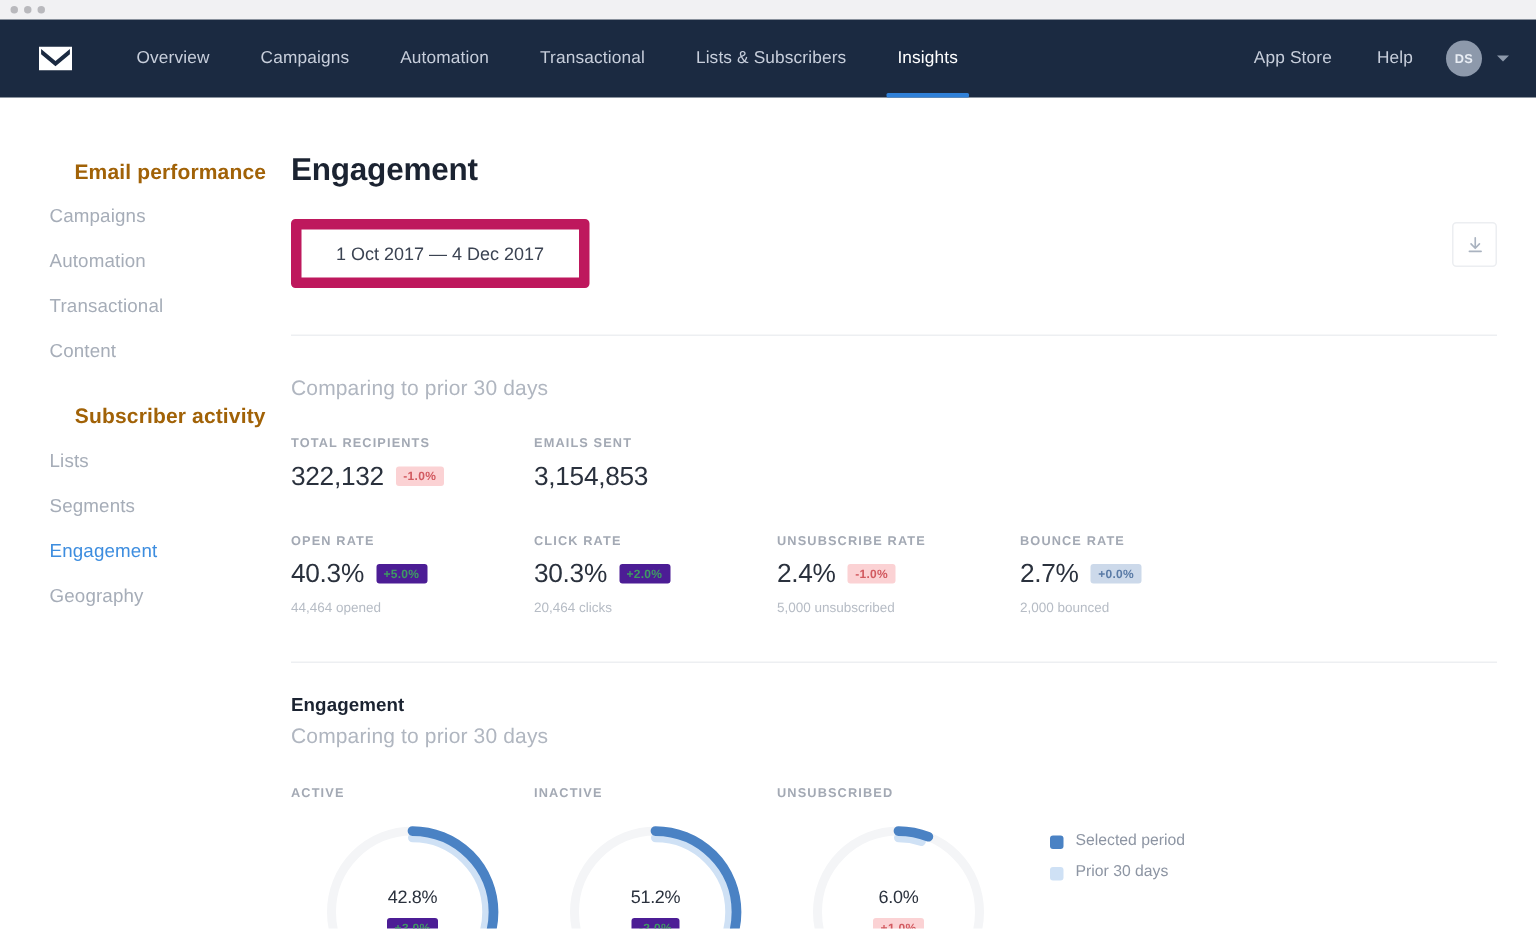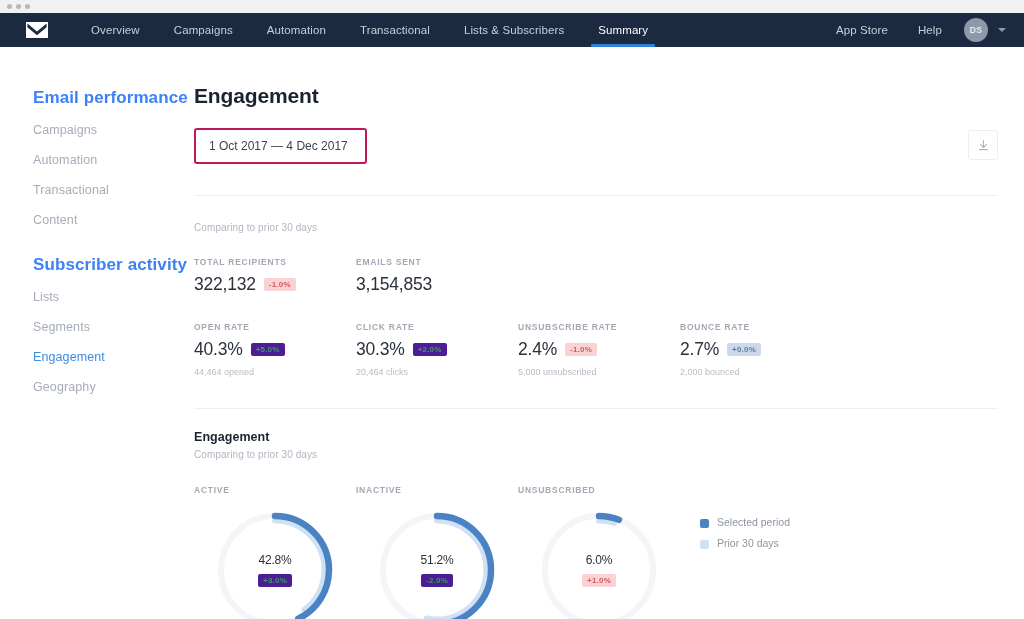--- a/index.html
+++ b/index.html
@@ -21,21 +21,21 @@
     padding-left: 7px;
     gap: 4px;
   }
   .chrome-dot {
     width: 5px; height: 5px; border-radius: 50%;
     background: #b9b9bd;
   }
 
   
   .topnav {
-    height: 34px;
+    height: 52px;
     background: #1b2a41;
     display: flex;
     align-items: stretch;
     position: relative;
     padding: 0 18px 0 26px;
     justify-content: flex-end;
   }
   .nav-left { display: flex; align-items: stretch; }
   .logo-wrap {
     display: flex; align-items: center;
@@ -89,25 +89,26 @@
 
   
   .page { display: flex; height: calc(619px - 60px); }
 
   .sidebar {
     width: 194px;
     flex: 0 0 194px;
     padding: 41px 0 0 33px;
   }
   .side-group-title {
-    font-size: 17px;
-    font-weight: bold;
-    color: #3b82f6;
+    font-size: 14px;
+    font-weight: bold;
+    color: #a16207;
     margin-bottom: 15px;
     letter-spacing: .1px;
+    text-align: center;
   }
   .side-group-title.second { margin-top: 28px; }
   .side-link {
     font-size: 12.5px;
     color: #a6adb8;
     margin-bottom: 16px;
     cursor: pointer;
     letter-spacing: .1px;
   }
   .side-link.active { color: #3d8ddf; }
@@ -125,23 +126,23 @@
     letter-spacing: -.15px;
     margin-bottom: 20px;
   }
 
   .toolbar-row {
     display: flex;
     align-items: flex-start;
     justify-content: space-between;
   }
   .daterange {
-    border: 2px solid #be185d;
+    border: 7px solid #be185d;
     border-radius: 3px;
-    padding: 9px 13px;
+    padding: 9px 23px;
     font-size: 12px;
     color: #3b4352;
     min-width: 173px;
     background: #fff;
     cursor: pointer;
   }
   .download-btn {
     width: 30px; height: 30px;
     border: 1px solid #eceef1;
     border-radius: 3px;
@@ -160,21 +161,21 @@
 
   
   .section { padding-top: 21px; }
   .section-title {
     font-size: 12.5px;
     font-weight: bold;
     color: #1b2331;
     letter-spacing: .05px;
   }
   .section-sub {
-    font-size: 10px;
+    font-size: 14px;
     color: #b0b6c0;
     margin-top: 5px;
     letter-spacing: .1px;
   }
 
   .metrics-row { display: flex; margin-top: 24px; }
   .metric { flex: 0 0 162px; }
   .metric-label {
     font-size: 8.5px;
     letter-spacing: .75px;
@@ -282,21 +283,21 @@
     <div class="nav-item">
         <span>Automation</span>
       </div>
     <div class="nav-item">
         <span>Transactional</span>
       </div>
     <div class="nav-item">
         <span>Lists &amp; Subscribers</span>
       </div>
     <div class="nav-item active">
-        <span>Summary</span>
+        <span>Insights</span>
       </div>
   </div>
   <div class="nav-right">
     <div class="nav-item">
         <span>App Store</span>
       </div>
     <div class="nav-item">
         <span>Help</span>
       </div>
     <div class="avatar">

